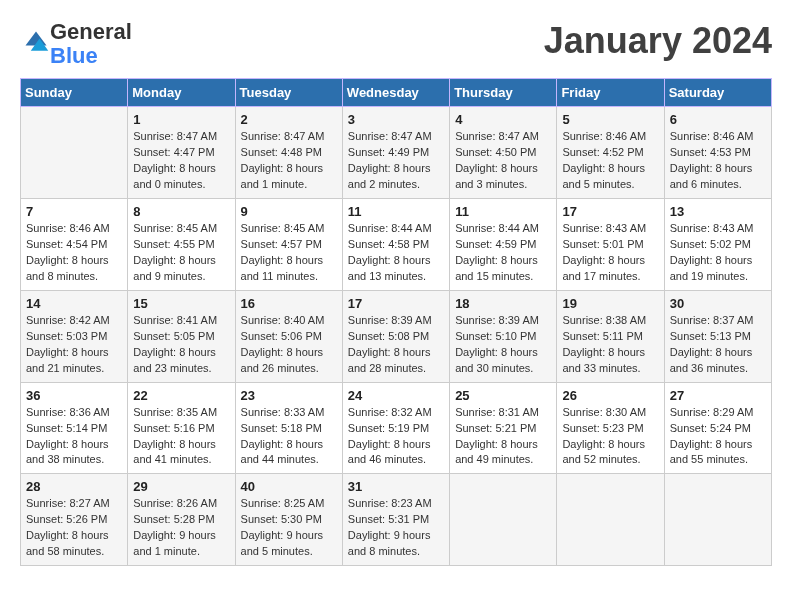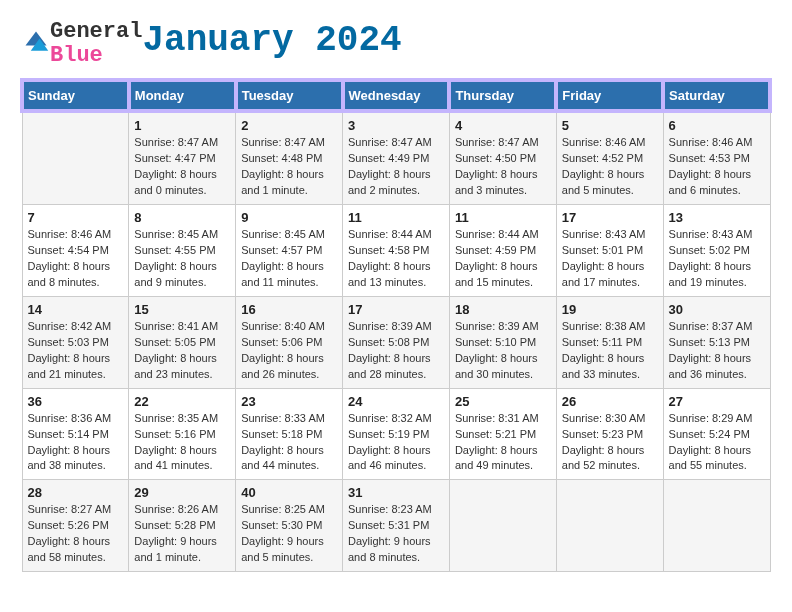--- a/index.html
+++ b/index.html
@@ -5,65 +5,65 @@
     * { box-sizing: border-box; margin: 0; padding: 0; }
     body {
       font-family: Arial, sans-serif;
       background: #fff;
       width: 792px;
       min-height: 612px;
       padding: 20px;
     }
     .header-area {
       display: flex;
+      justify-content: space-between;
       align-items: flex-start;
       margin-bottom: 10px;
-      font-family: Liberation Mono, monospace;
     }
     .logo {
       display: flex;
       align-items: center;
     }
     .logo-text {
       font-size: 22px;
       font-weight: bold;
       line-height: 1.1;
     }
     .logo-general { color: #333; }
-    .logo-blue { color: #ec4899; }
+    .logo-blue { color: #3b82f6; }
     .logo-icon {
       width: 28px;
       height: 28px;
       margin-left: 2px;
     }
     .title-area {
       text-align: right;
     }
     .main-title {
       font-size: 36px;
       font-weight: bold;
-      color: #0369a1;
+      color: #404040;
     }
     .subtitle {
       font-size: 15px;
       color: #444;
     }
     .calendar {
       width: 100%;
       border-collapse: collapse;
       font-size: 11.5px;
     }
     .calendar thead tr th {
       background-color: #2c6fad;
       color: #fff;
       padding: 6px 4px;
       text-align: left;
       font-size: 13px;
       font-weight: bold;
-      border: 4px solid #c4b5fd;
+      border: 1px solid #c4b5fd;
     }
     .calendar tbody tr td {
       border: 1px solid #ccc;
       vertical-align: top;
       padding: 5px 5px;
       width: 107px;
       min-height: 80px;
     }
     .calendar tbody tr:nth-child(odd) td {
       background-color: #f5f5f5;

